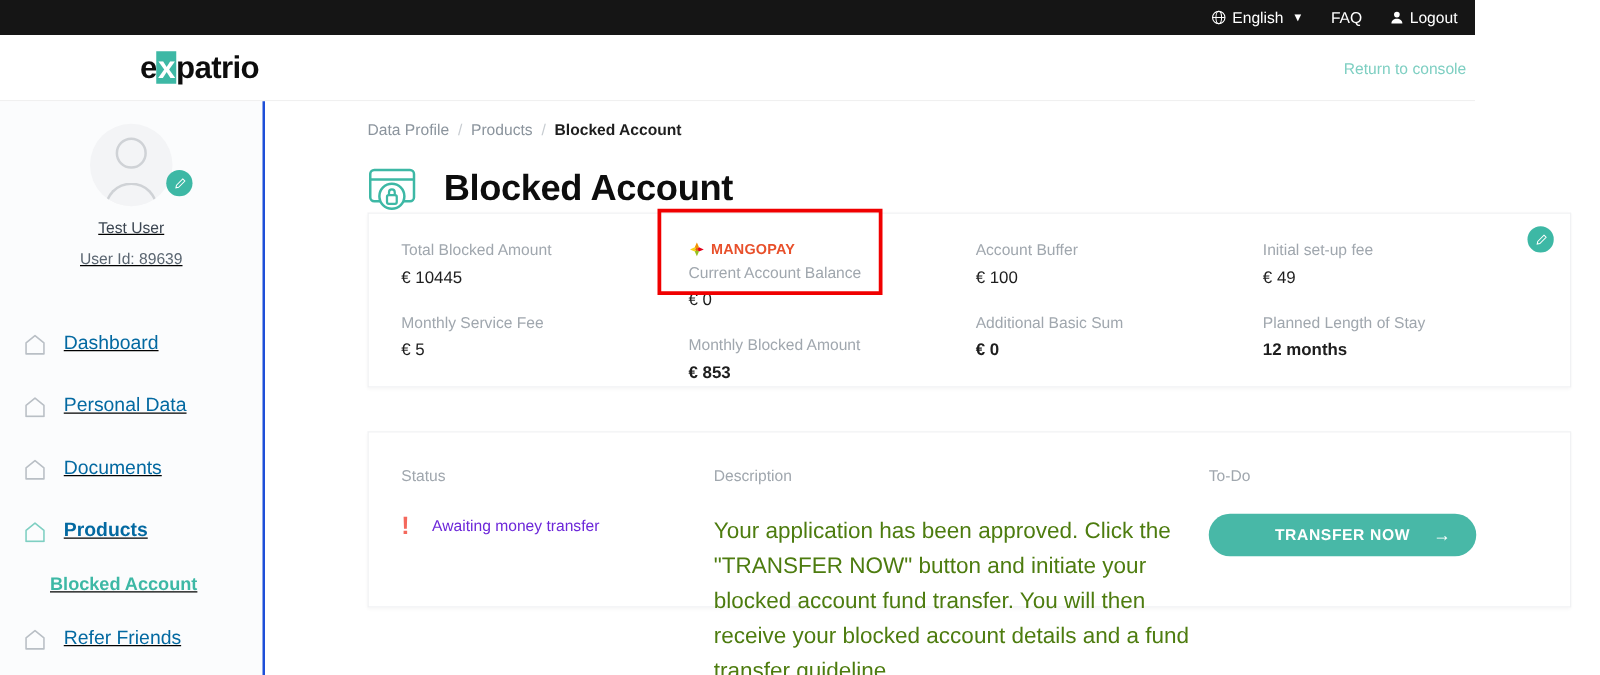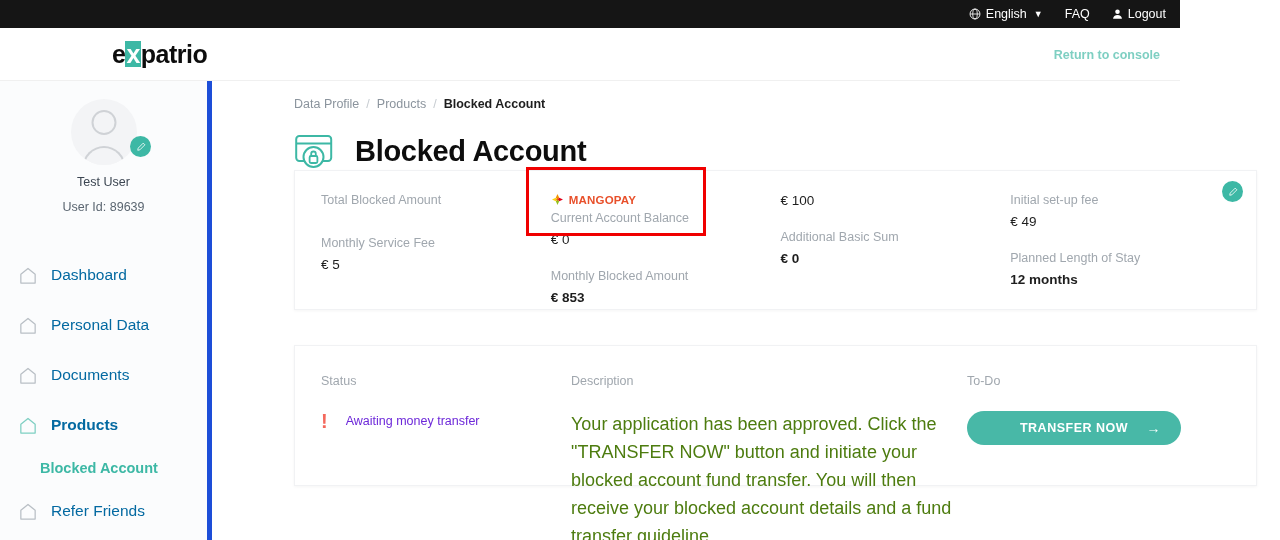--- a/index.html
+++ b/index.html
@@ -36,30 +36,31 @@
     margin-left: 112px;
     font-size: 25px; font-weight: 700; letter-spacing: -0.5px;
     color: #0d0d0d; display: flex; align-items: center;
   }
   .logo .x-box {
     background: #3db8a5; color: #ffffff;
     padding: 0 1px; margin: 0 0px; display: inline-block;
     line-height: 1.05;
   }
   .return-console {
-    position: absolute; right: 20px; top: 20px;
-    font-size: 12.5px; color: #7ecfc2; cursor: pointer; font-weight: bold;
+    position: absolute; right: 7px; top: 20px;
+    font-size: 12.5px; color: #7ecfc2; cursor: pointer;
   }
 
   
   .sidebar {
     position: absolute; left: 0; top: 81px;
     width: 212px; height: 459px;
-    background: #fbfcfd; border-right: 5px solid #1d4ed8;
+    background: #fbfcfd; border-right: 2px solid #1d4ed8;
     padding-top: 18px;
+    text-decoration: underline;
   }
   .avatar-wrap {
     width: 100%; display: flex; justify-content: center;
     position: relative; margin-bottom: 10px;
   }
   .avatar {
     width: 66px; height: 66px; border-radius: 50%;
     background: #f3f4f6; position: relative; overflow: hidden;
     display: flex; align-items: flex-end; justify-content: center;
   }
@@ -267,20 +268,21 @@
         <path d="M17.2 23v-2.2a2.3 2.3 0 014.6 0V23" fill="none" stroke="#3db8a5" stroke-width="1.8"></path>
       </svg>
       <div class="page-title">Blocked Account</div>
     </div>
 
     <div class="card stats-card">
 
       <div class="stat-col">
         <div>
           <div class="stat-label">Total Blocked Amount</div>
+          <div class="stat-value">€ 10445</div>
         </div>
         <div class="stat-block-2">
           <div class="stat-label">Monthly Service Fee</div>
           <div class="stat-value">€ 5</div>
         </div>
       </div>
 
       <div class="stat-col">
         <div>
           <div class="brand-row">
@@ -297,20 +299,21 @@
           <div class="stat-value">€ 0</div>
         </div>
         <div class="stat-block-2">
           <div class="stat-label">Monthly Blocked Amount</div>
           <div class="stat-value bold">€ 853</div>
         </div>
       </div>
 
       <div class="stat-col">
         <div>
+          <div class="stat-label">Account Buffer</div>
           <div class="stat-value">€ 100</div>
         </div>
         <div class="stat-block-2">
           <div class="stat-label">Additional Basic Sum</div>
           <div class="stat-value bold">€ 0</div>
         </div>
       </div>
 
       <div class="stat-col">
         <div>

